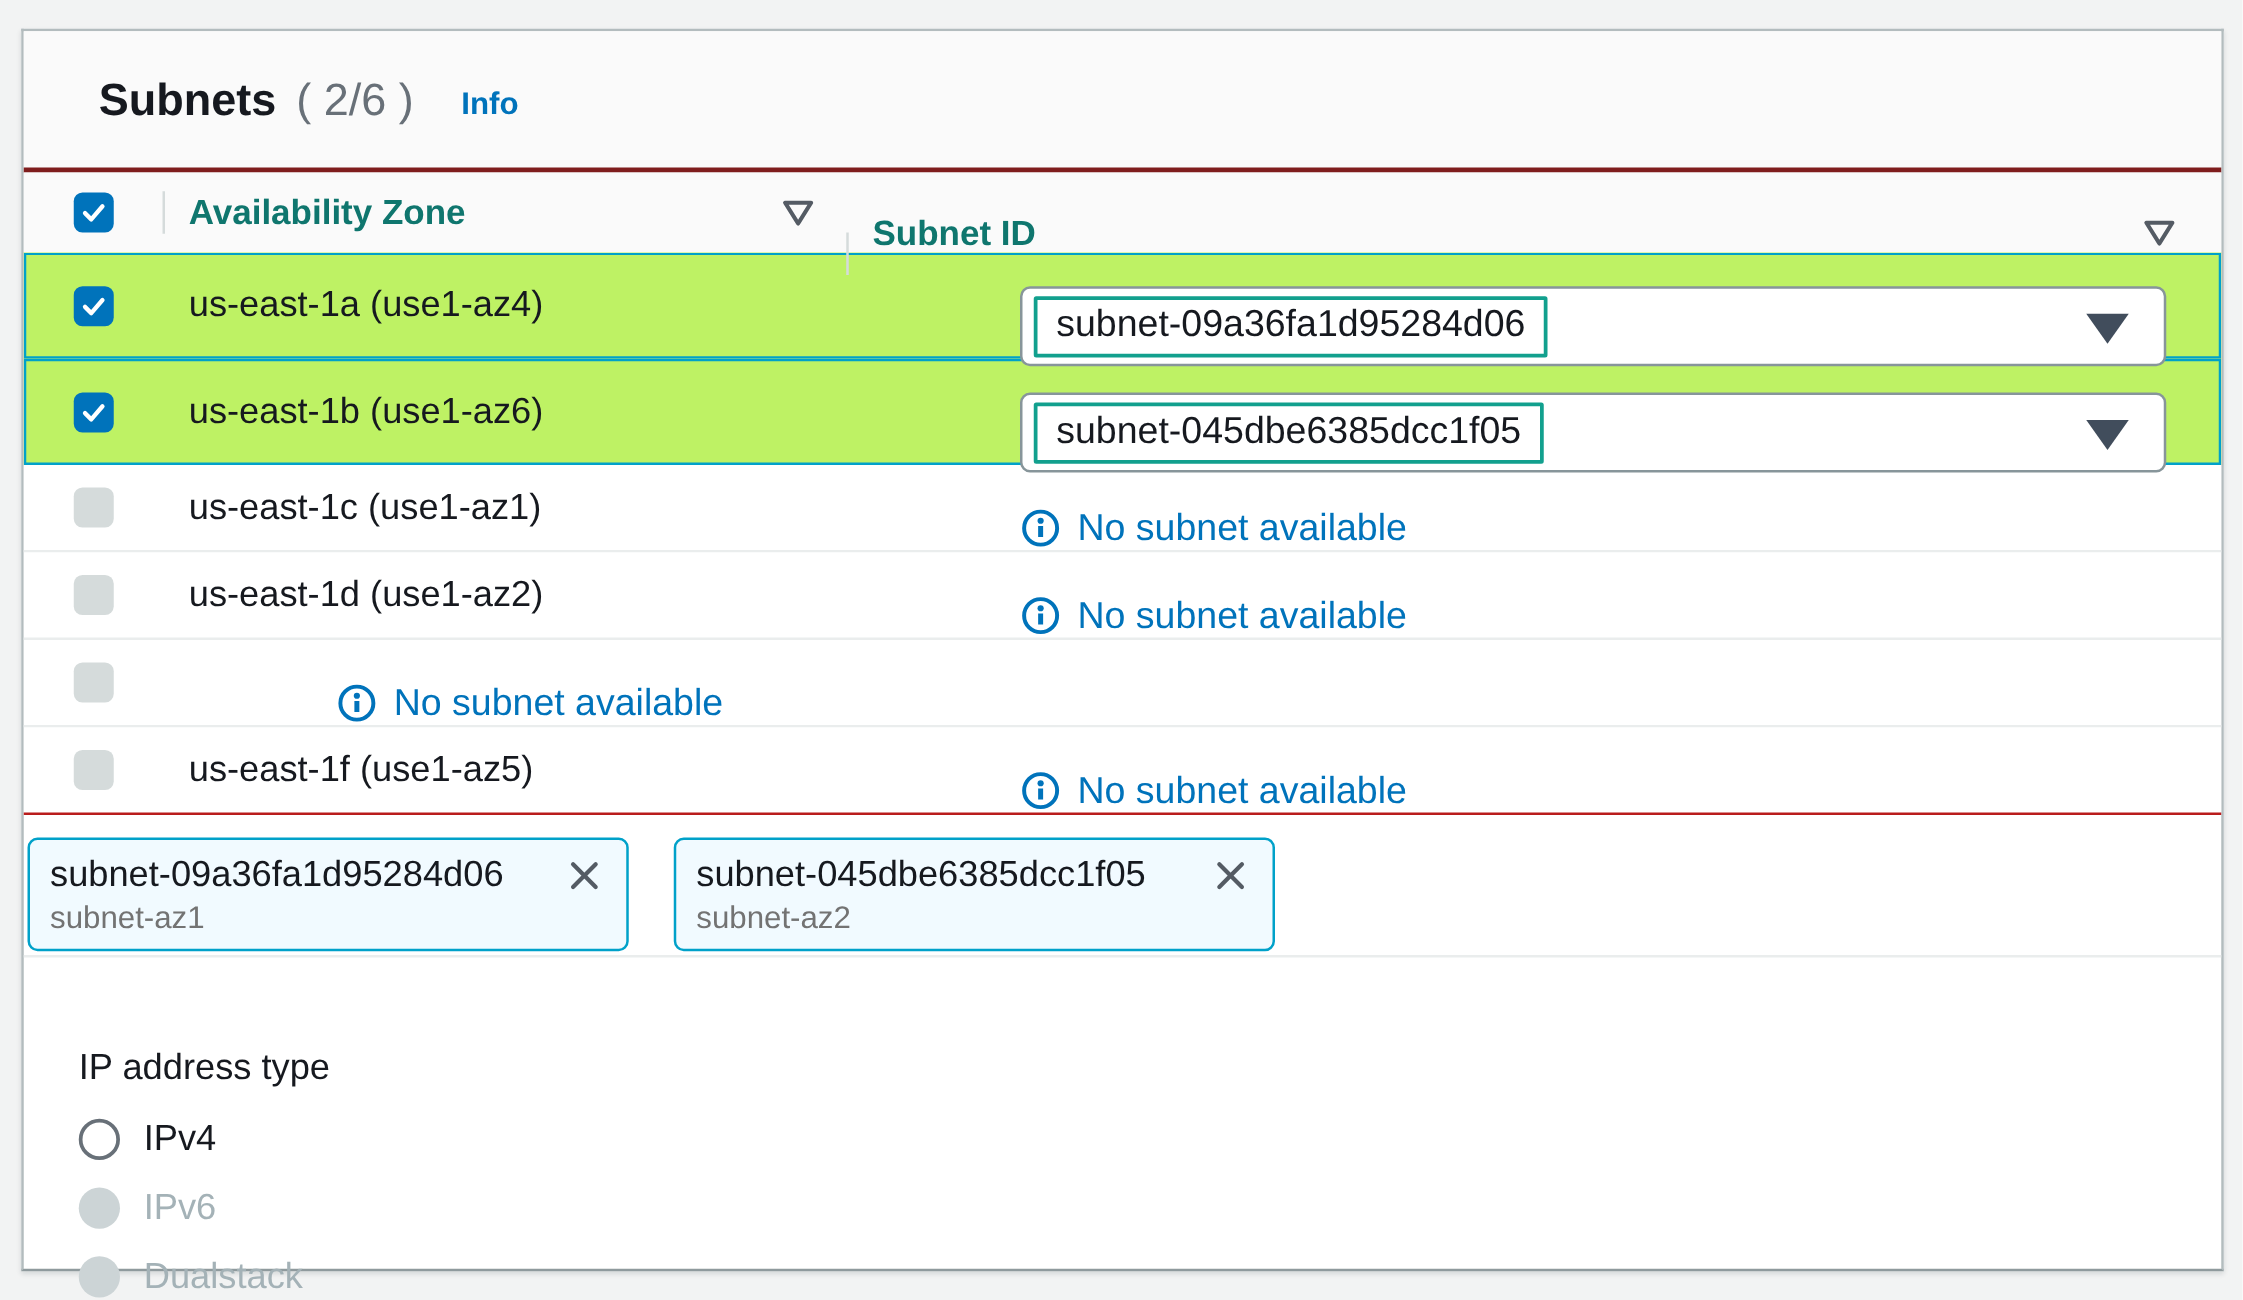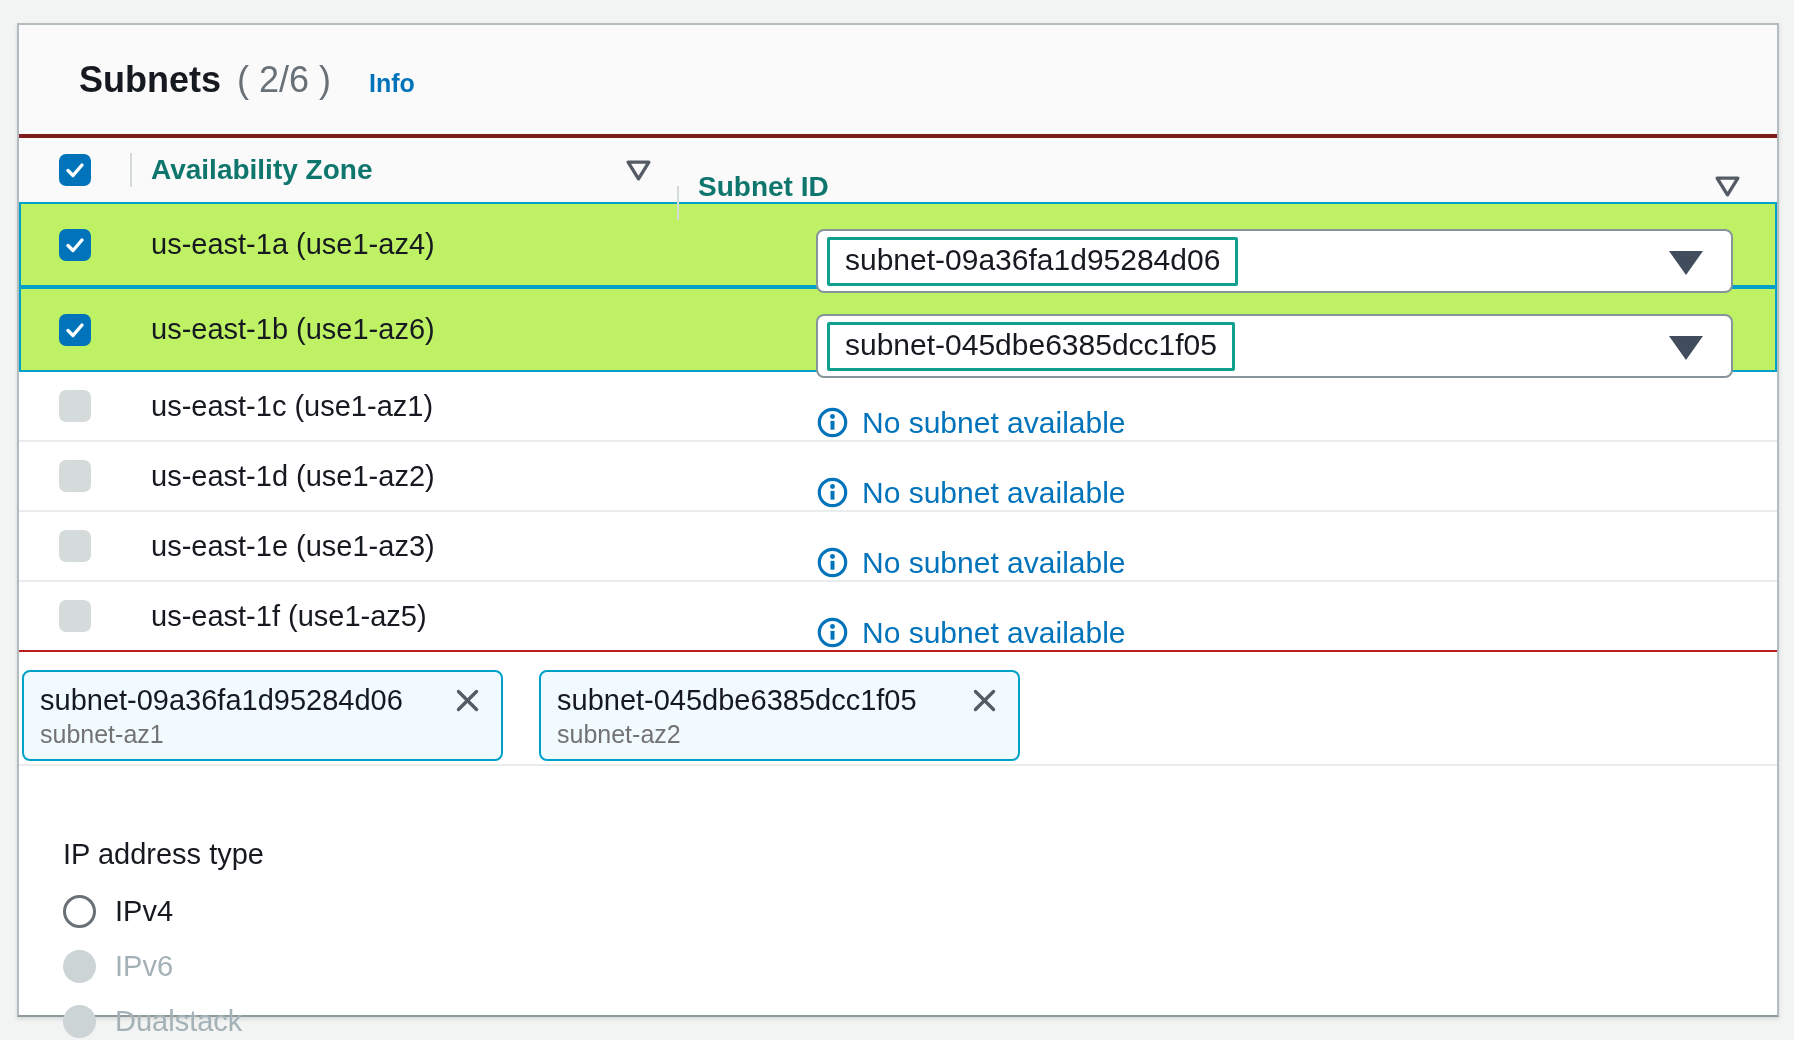--- a/index.html
+++ b/index.html
@@ -207,23 +207,20 @@
           </svg>
         <span>No subnet available</span>
       </div>
     </div>
   </div>
 
   <div class="row dis">
     <div class="cell-check">
         <span class="checkbox disabled"></span>
       </div>
-    <div class="cell-az">
-        <span class="az-text">us-east-1e (use1-az3)</span>
-      </div>
     <div class="cell-subnet">
       <div class="no-subnet">
         <svg width="33" height="33" viewBox="0 0 24 24">
             <circle cx="12" cy="12" r="9.6" fill="none" stroke="#0073bb" stroke-width="2.3"></circle>
             <circle cx="12" cy="7.7" r="1.8" fill="#0073bb"></circle>
             <path d="M12 10.8 V17.2" stroke="#0073bb" stroke-width="2.9"></path>
           </svg>
         <span>No subnet available</span>
       </div>
     </div>

